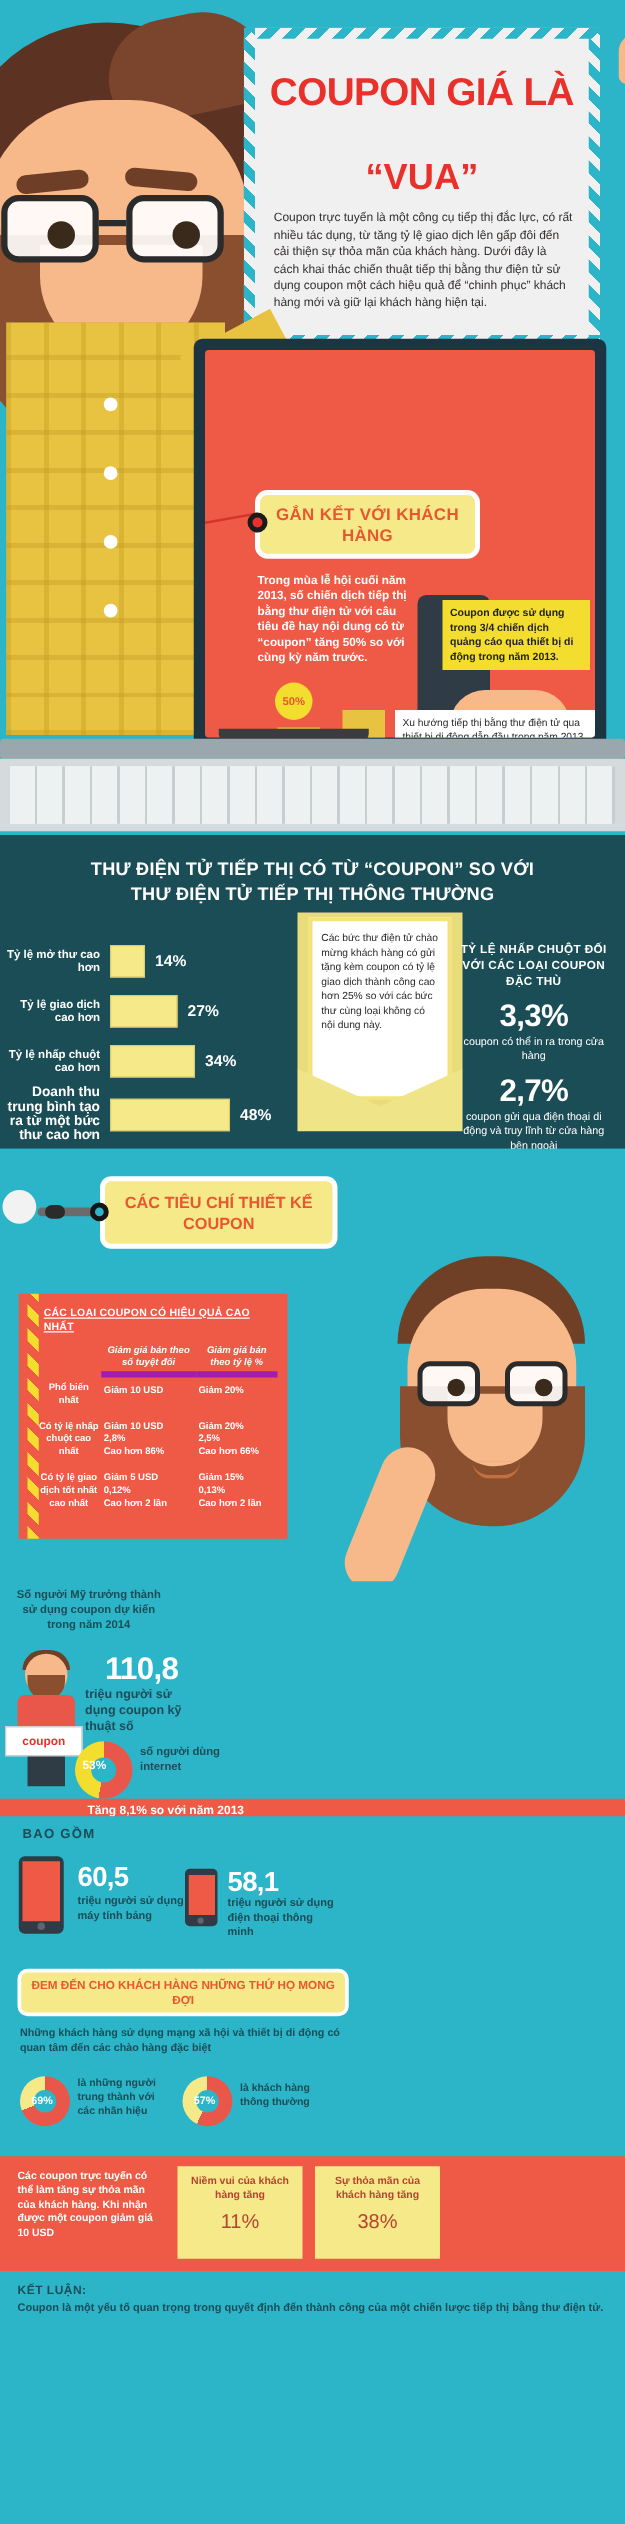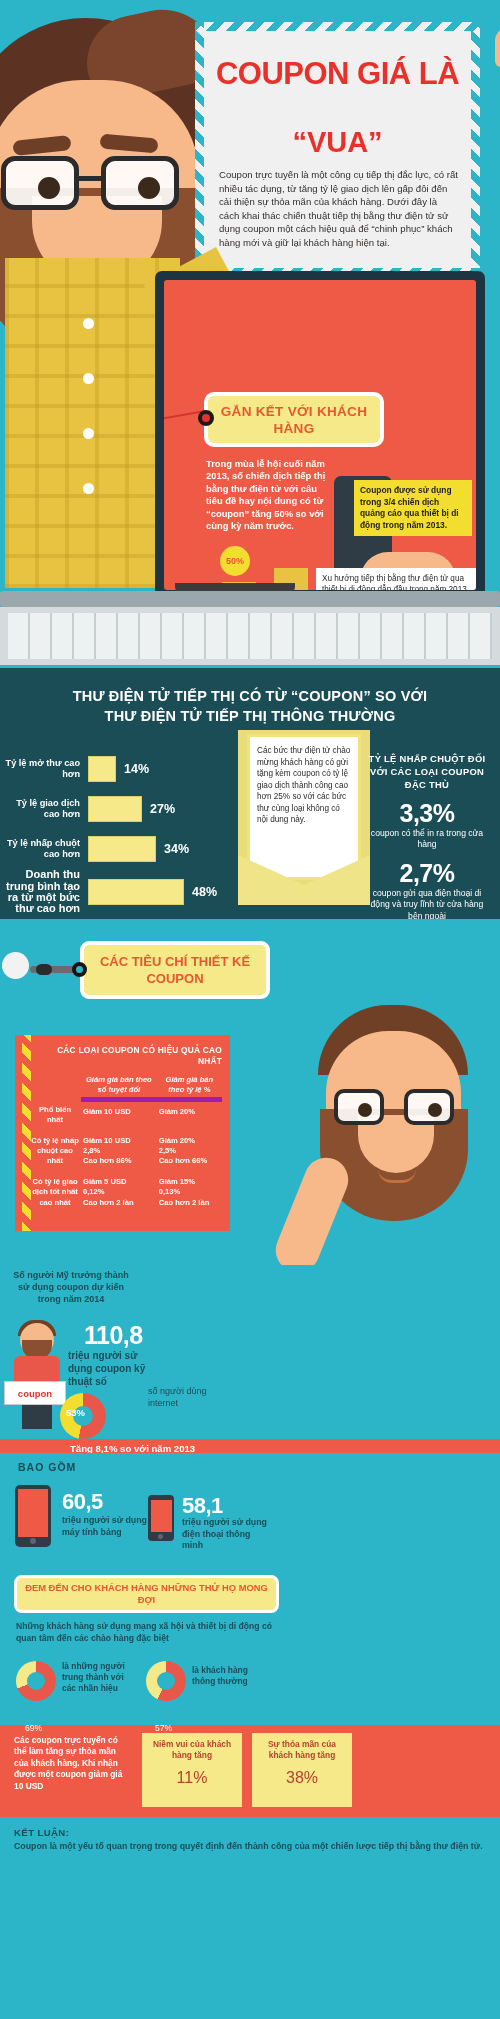--- a/index.html
+++ b/index.html
@@ -151,22 +151,22 @@
      background:#2b2b2b; border-radius:7px; }
   .pin-head { position:absolute; left:2px; top:33px; width:27px; height:27px;
      background:#f2f2f2; border-radius:50%; }
 
   
   .sec-table { position:relative; background:#2cb5c8; height:238px; }
   .red-card { position:absolute; left:15px; top:8px; width:215px; height:196px;
      background:#ef5a46; padding:10px 8px 8px 14px; }
   .red-zig { position:absolute; left:7px; top:0; width:9px; height:196px;
      background:repeating-linear-gradient(45deg,#f3dd2e 0 7px,transparent 7px 14px); }
-  .tbl-title { text-align:right; color:#fff; font-weight:bold; font-size:8.4px;
-     line-height:11px; letter-spacing:.2px; padding-left:6px; }
+  .tbl-title { text-align:left; color:#fff; font-weight:bold; font-size:8.4px;
+     line-height:11px; letter-spacing:.2px; padding-left:6px;text-decoration:underline; }
   .tbl { width:100%; border-collapse:collapse; margin-top:5px; }
   .tbl th { color:#fff; font-style:italic; font-weight:bold; font-size:7.6px;
      line-height:9.6px; padding:3px 2px; border-bottom:5px solid #a21caf; text-align:center; }
   .tbl th.blank { border-bottom:none; width:52px; }
   .tbl td { color:#fff; font-weight:bold; font-size:7.6px; line-height:10.4px;
      padding:5px 2px; vertical-align:top; }
   .tbl td.rh { text-align:center; width:52px; }
 
   .man2 { position:absolute; right:-4px; top:-22px; width:220px; height:260px; }
   .m2-hair { position:absolute; left:34px; top:0; width:150px; height:70px;
@@ -208,22 +208,22 @@
   .big110 { position:absolute; left:84px; top:56px; color:#fff; font-weight:bold;
      font-size:25px; letter-spacing:-.5px; }
   .big110-d { position:absolute; left:68px; top:84px; width:96px; color:#1b4d57;
      font-weight:bold; font-size:10px; line-height:13px; }
   .donut { position:absolute; left:60px; top:128px; width:46px; height:46px; border-radius:50%;
      background:conic-gradient(#e8574a 0 53%, #f3dd2e 53% 100%); }
   .donut::after { content:""; position:absolute; left:13px; top:13px; width:20px; height:20px;
      background:#2cb5c8; border-radius:50%; }
   .donut-lbl { position:absolute; left:66px; top:142px; color:#fff; font-weight:bold;
      font-size:9.5px; z-index:2; }
-  .donut-desc { position:absolute; left:112px; top:120px; width:64px; color:#1b4d57;
-     font-weight:normal; font-size:9px; line-height:12px;margin-left:36px; }
+  .donut-desc { position:absolute; left:112px; top:130px; width:64px; color:#1b4d57;
+     font-weight:bold; font-size:9px; line-height:12px; }
   .growth { position:absolute; left:0; top:174px; width:500px; height:18px;
      background:#ef5a46; color:#fff; font-weight:bold; font-size:9.6px;
      display:flex; align-items:center; padding-left:70px; }
 
   
   .sec-devices { position:relative; background:#2cb5c8; height:120px; padding-top:10px; }
   .baogom { position:absolute; left:18px; top:8px; color:#1b4d57;
      font-weight:bold; font-size:10.5px; letter-spacing:1px; }
   .tablet { position:absolute; left:15px; top:32px; width:36px; height:62px;
      background:#2f3b45; border-radius:5px; }
@@ -243,21 +243,21 @@
   .sec-expect { position:relative; background:#2cb5c8; height:152px; }
   .exp-tag { position:absolute; left:14px; top:2px; width:265px; height:38px;
      background:#f5e98a; border:3px solid #fff; border-radius:8px;
      display:flex; align-items:center; justify-content:center; text-align:center;
      color:#e8572f; font-weight:bold; font-size:9.4px; line-height:12px; padding:0 6px; }
   .exp-text { position:absolute; left:16px; top:48px; width:268px;
      color:#1b4d57; font-weight:bold; font-size:8.6px; line-height:11.6px; }
   .ring { position:absolute; width:40px; height:40px; border-radius:50%; }
   .ring::after { content:""; position:absolute; left:11px; top:11px; width:18px; height:18px;
      background:#2cb5c8; border-radius:50%; }
-  .ring-lbl { position:absolute; color:#fff; font-weight:normal; font-size:8.6px; z-index:2;margin-top:48px; }
+  .ring-lbl { position:absolute; color:#fff; font-weight:bold; font-size:8.6px; z-index:2; }
   .ring-desc { position:absolute; width:72px; color:#1b4d57; font-weight:bold;
      font-size:8.4px; line-height:11px; }
 
   
   .sec-sat { position:relative; background:#ef5a46; height:92px; }
   .sat-left { position:absolute; left:14px; top:10px; width:118px;
      color:#fff; font-weight:bold; font-size:8.4px; line-height:11.4px; }
   .sat-box { position:absolute; top:8px; width:100px; height:74px;
      background:#f5e98a; padding:6px; text-align:center; }
   .sat-box-t { color:#b8432f; font-weight:bold; font-size:8.4px; line-height:11px; }

